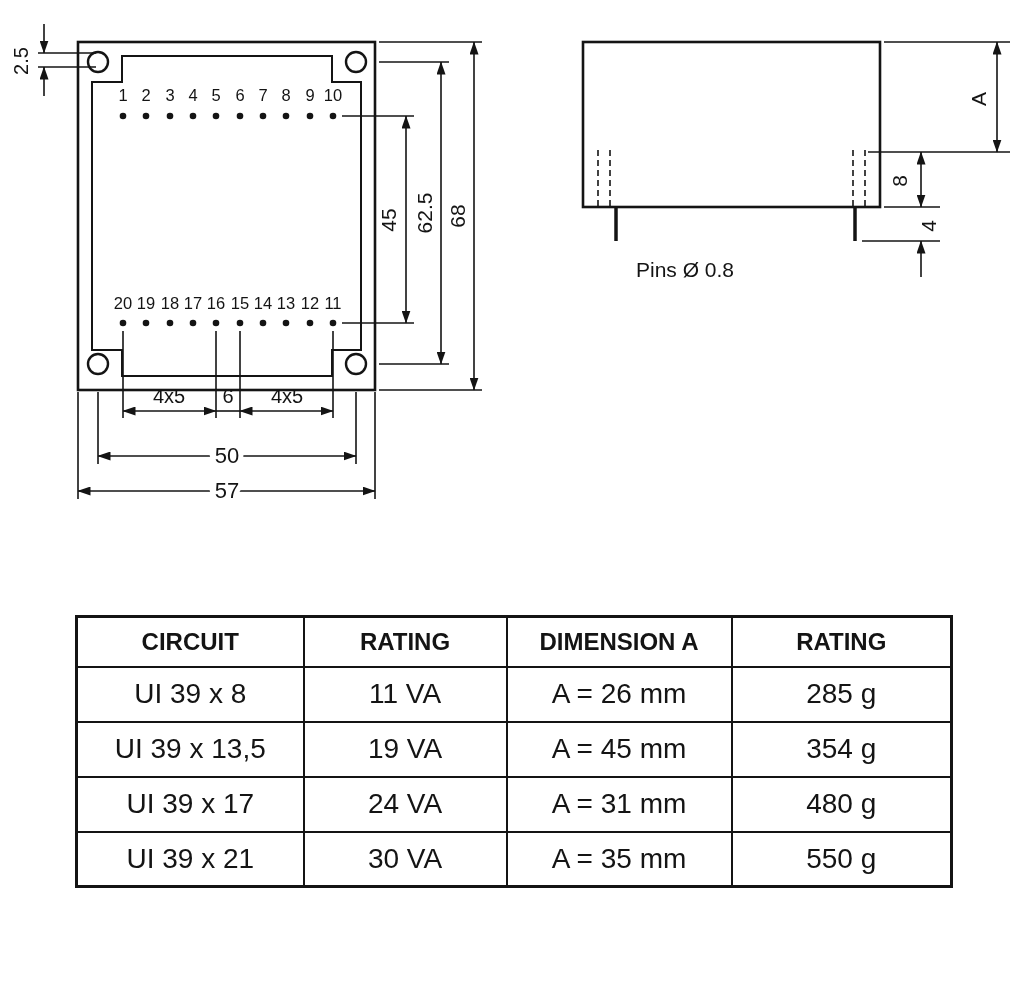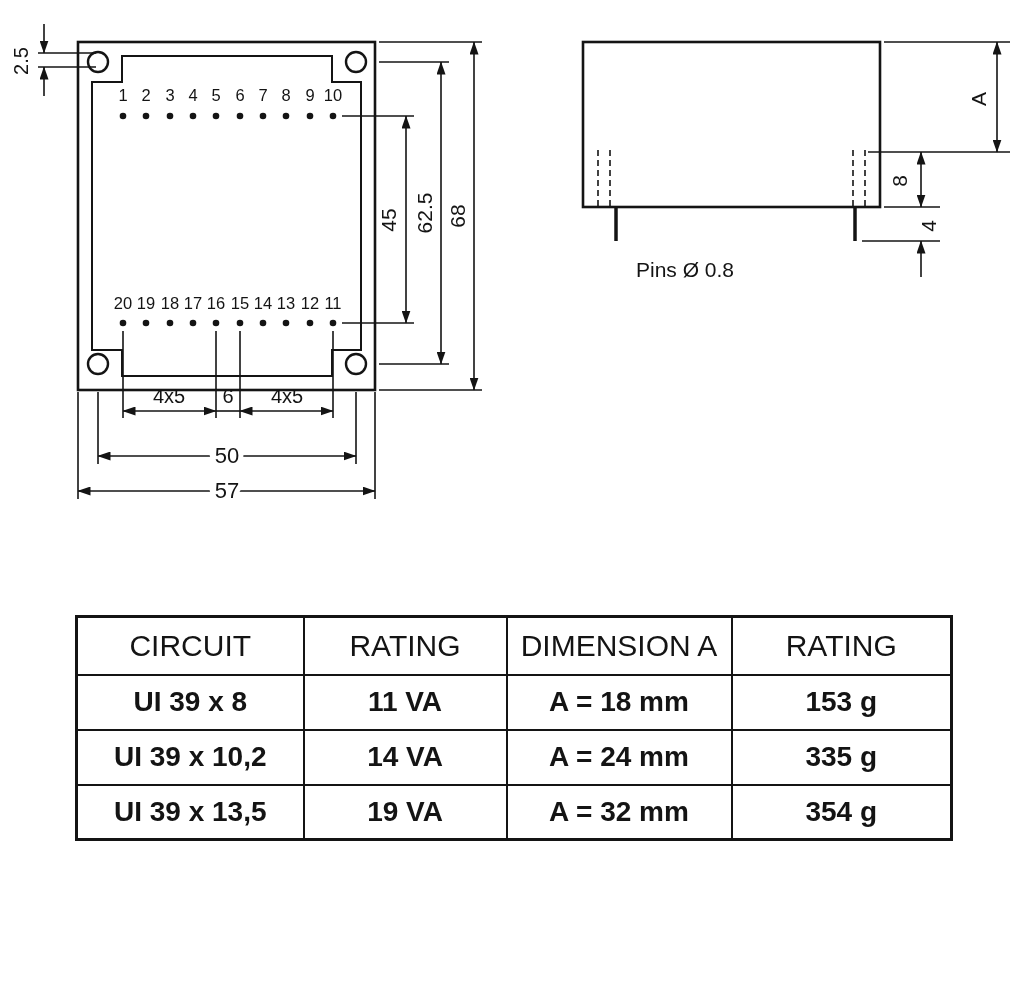--- a/index.html
+++ b/index.html
@@ -29,23 +29,22 @@
     border-collapse: collapse;
     margin: 55px 0 0 75px;
     border: 3px solid #141414;
     table-layout: fixed;
   }
   .spec-table th, .spec-table td {
     border: 2.5px solid #141414;
     text-align: center;
     vertical-align: middle;
     padding: 0;
-    font-weight: bold;
   }
-  .spec-table th { font-size: 30px; font-weight: 400; height: 58px; }
+  .spec-table th { font-size: 24px; font-weight: 700; height: 50px; }
   .spec-table td { font-size: 28px; height: 55px; }
 </style>
 </head>
 <body>
 
 <svg class="drawing" width="1024" height="560" viewBox="0 0 1024 560">
   <defs>
     <marker id="arrow" markerWidth="13" markerHeight="9" refX="12.5" refY="4.5" orient="auto-start-reverse" markerUnits="userSpaceOnUse">
       <path d="M0,0 L13,4.5 L0,9 Z" fill="#141414"></path>
     </marker>
@@ -214,29 +213,35 @@
       <th>CIRCUIT</th>
       <th>RATING</th>
       <th>DIMENSION A</th>
       <th>RATING</th>
     </tr>
   </thead>
   <tbody>
     <tr>
       <td>UI 39 x 8</td>
       <td>11 VA</td>
-      <td>A = 18 mm</td>
-      <td>153 g</td>
-    </tr>
-    <tr>
-      <td>UI 39 x 10,2</td>
-      <td>14 VA</td>
-      <td>A = 24 mm</td>
-      <td>335 g</td>
+      <td>A = 26 mm</td>
+      <td>285 g</td>
     </tr>
     <tr>
       <td>UI 39 x 13,5</td>
       <td>19 VA</td>
-      <td>A = 32 mm</td>
+      <td>A = 45 mm</td>
       <td>354 g</td>
+    </tr>
+    <tr>
+      <td>UI 39 x 17</td>
+      <td>24 VA</td>
+      <td>A = 31 mm</td>
+      <td>480 g</td>
+    </tr>
+    <tr>
+      <td>UI 39 x 21</td>
+      <td>30 VA</td>
+      <td>A = 35 mm</td>
+      <td>550 g</td>
     </tr>
   </tbody>
 </table>
 
 </body></html>

